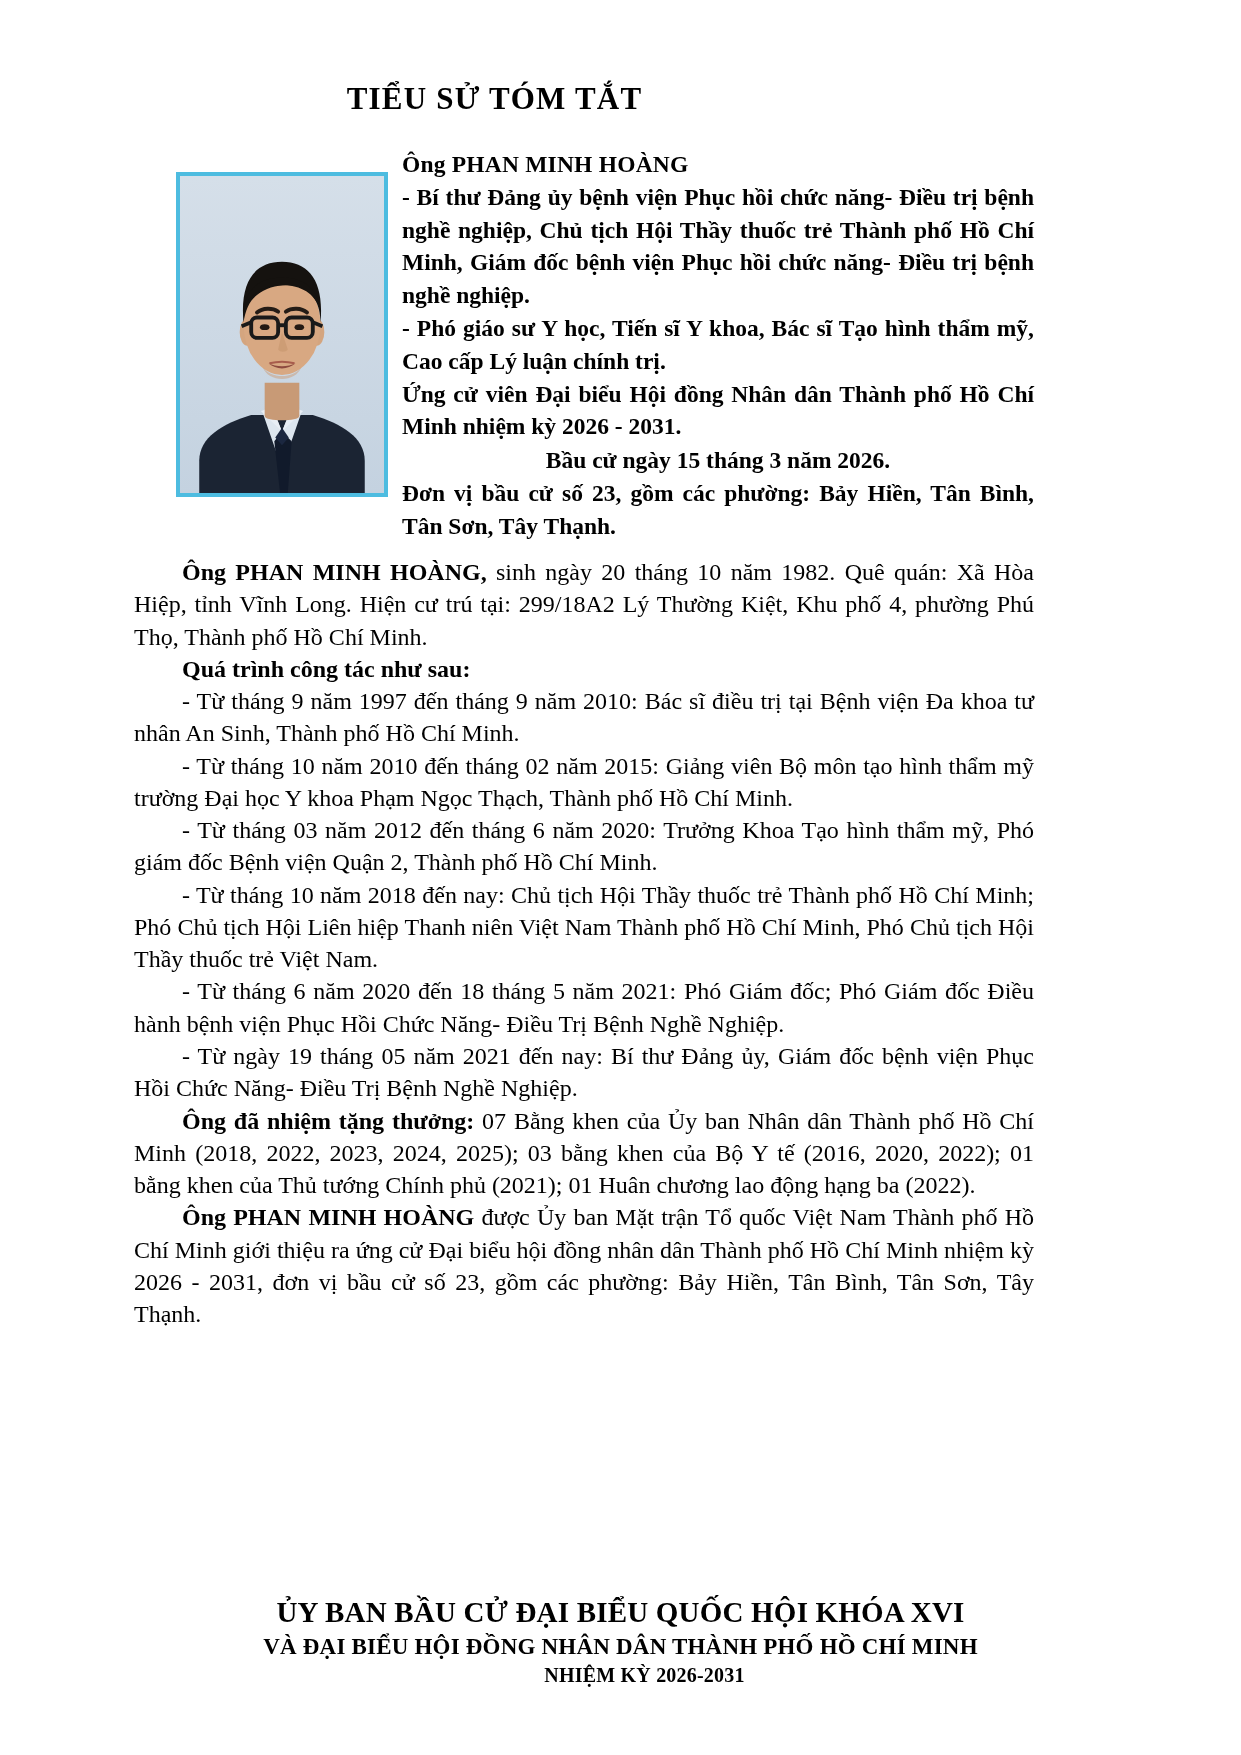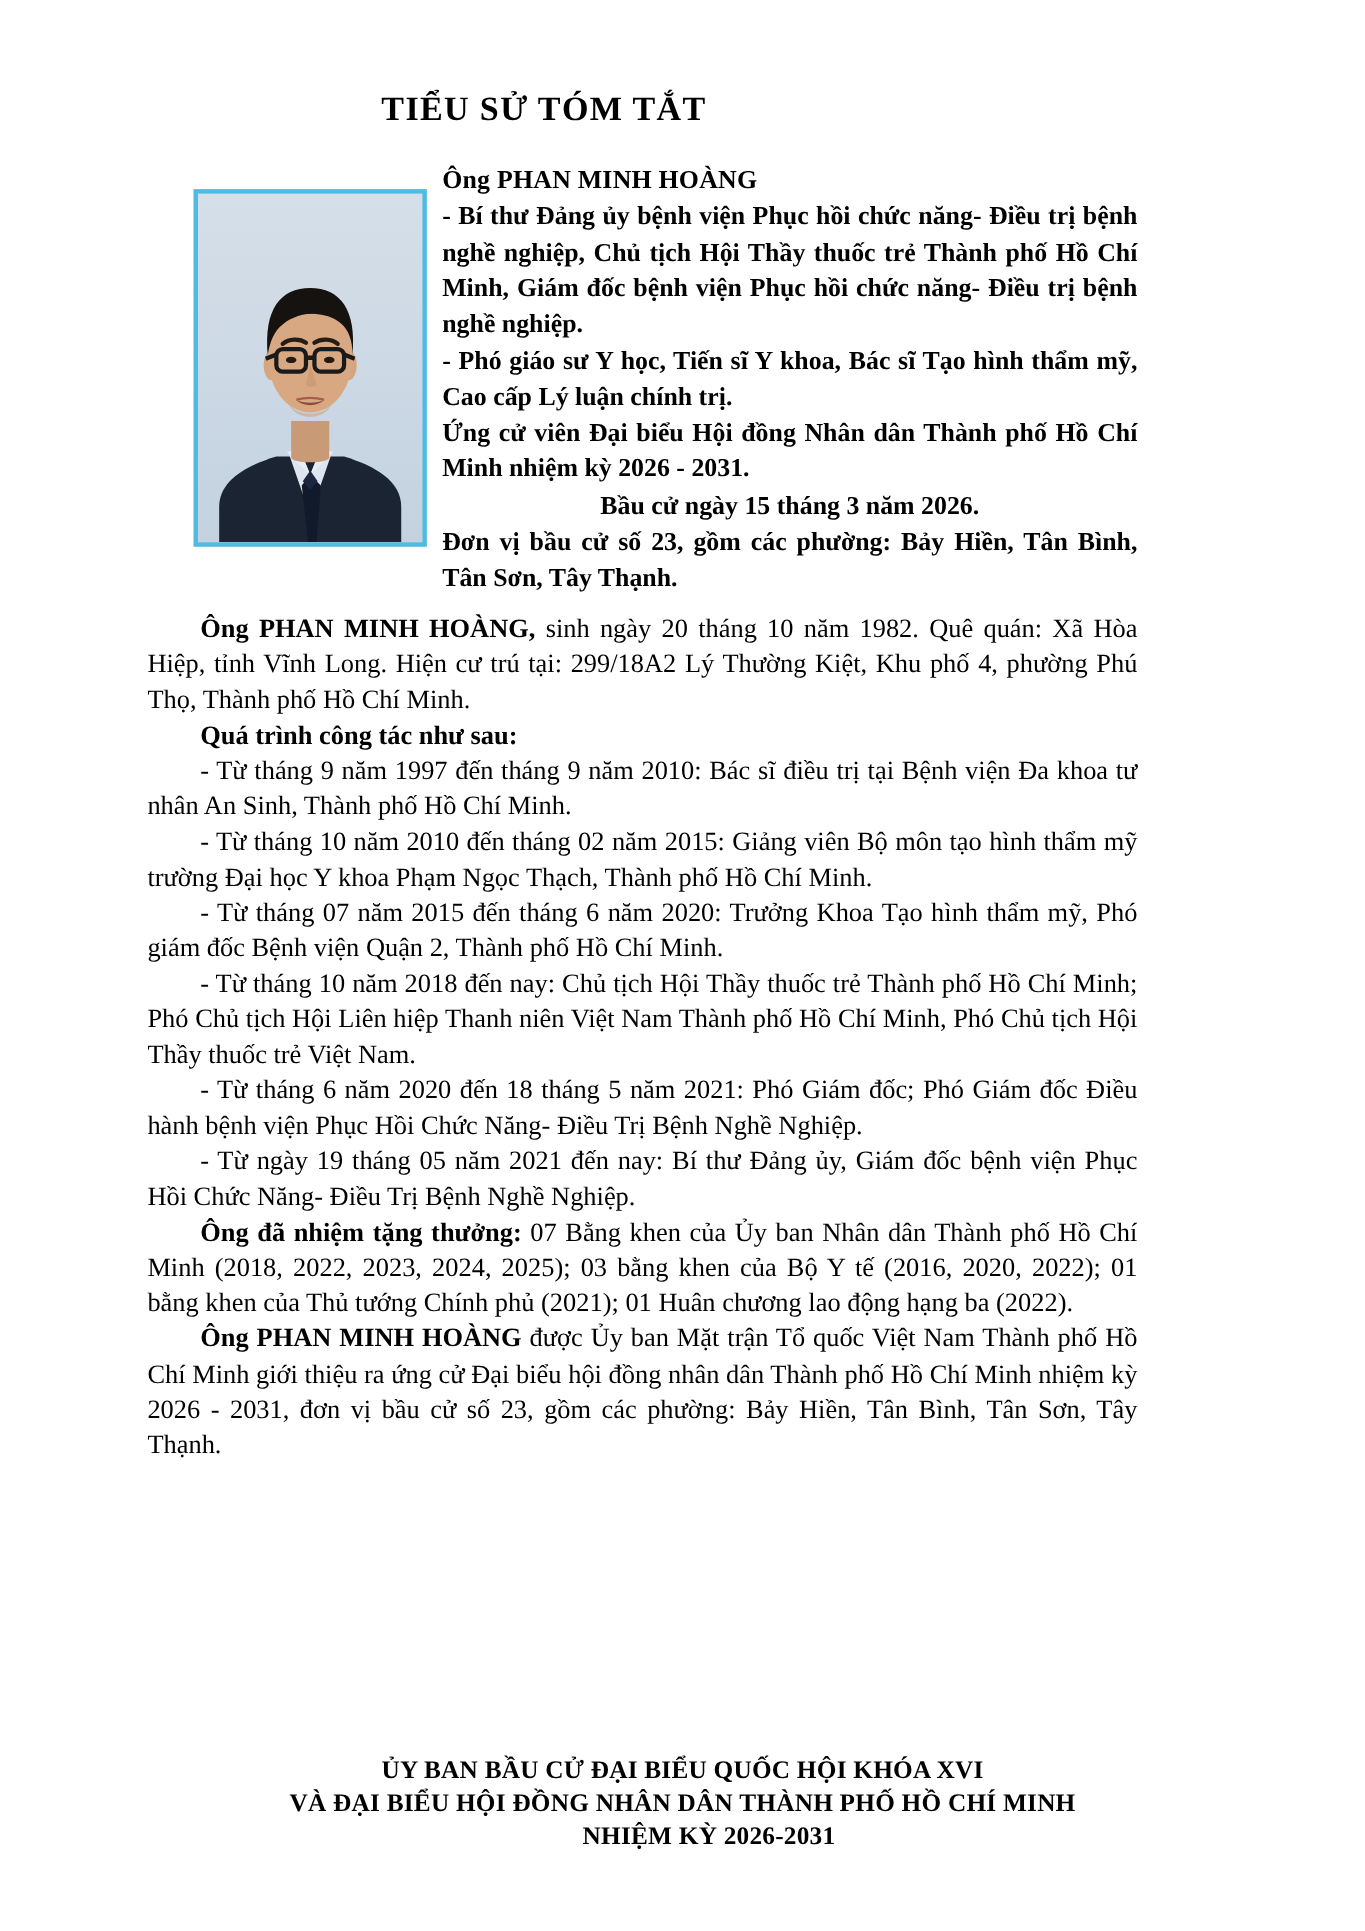--- a/index.html
+++ b/index.html
@@ -97,23 +97,23 @@
   
   .footer-block {
     position: absolute;
     left: 0;
     top: 1594px;
     width: 1241px;
     text-align: center;
     font-weight: bold;
     line-height: 1.3;
   }
-  .footer-block .f1 { font-size: 23px; letter-spacing: 0.2px; }
+  .footer-block .f1 { font-size: 29px; letter-spacing: 0.2px; }
   .footer-block .f2 { font-size: 23px; letter-spacing: 0.2px; }
-  .footer-block .f3 { font-size: 23px; letter-spacing: 0.2px; margin-left: 48px; }
+  .footer-block .f3 { font-size: 20px; letter-spacing: 0.2px; margin-left: 48px; }
 </style>
 </head>
 <body>
 
 <div class="page">
 
   <div class="doc-title">TIỂU SỬ TÓM TẮT</div>
 
   <div class="photo-frame">
     <svg class="photo-svg" viewBox="0 0 212 325" preserveAspectRatio="none">
@@ -176,21 +176,21 @@
   </div>
 
   <div class="body-block">
 
     <p><span class="b">Ông PHAN MINH HOÀNG,</span><span> sinh ngày 20 tháng 10 năm 1982. Quê quán: Xã Hòa Hiệp, tỉnh Vĩnh Long. Hiện cư trú tại: 299/18A2 Lý Thường Kiệt, Khu phố 4, phường Phú Thọ, Thành phố Hồ Chí Minh.</span></p>
 
     <p><span class="b">Quá trình công tác như sau:</span></p>
 
     <p>- Từ tháng 9 năm 1997 đến tháng 9 năm 2010: Bác sĩ điều trị tại Bệnh viện Đa khoa tư nhân An Sinh, Thành phố Hồ Chí Minh.</p>
     <p>- Từ tháng 10 năm 2010 đến tháng 02 năm 2015: Giảng viên Bộ môn tạo hình thẩm mỹ trường Đại học Y khoa Phạm Ngọc Thạch, Thành phố Hồ Chí Minh.</p>
-    <p>- Từ tháng 07 năm 2015 đến tháng 6 năm 2020: Trưởng Khoa Tạo hình thẩm mỹ, Phó giám đốc Bệnh viện Quận 2, Thành phố Hồ Chí Minh.</p>
+    <p>- Từ tháng 03 năm 2012 đến tháng 6 năm 2020: Trưởng Khoa Tạo hình thẩm mỹ, Phó giám đốc Bệnh viện Quận 2, Thành phố Hồ Chí Minh.</p>
     <p>- Từ tháng 10 năm 2018 đến nay: Chủ tịch Hội Thầy thuốc trẻ Thành phố Hồ Chí Minh; Phó Chủ tịch Hội Liên hiệp Thanh niên Việt Nam Thành phố Hồ Chí Minh, Phó Chủ tịch Hội Thầy thuốc trẻ Việt Nam.</p>
     <p>- Từ tháng 6 năm 2020 đến 18 tháng 5 năm 2021: Phó Giám đốc; Phó Giám đốc Điều hành bệnh viện Phục Hồi Chức Năng- Điều Trị Bệnh Nghề Nghiệp.</p>
     <p>- Từ ngày 19 tháng 05 năm 2021 đến nay: Bí thư Đảng ủy, Giám đốc bệnh viện Phục Hồi Chức Năng- Điều Trị Bệnh Nghề Nghiệp.</p>
 
     <p><span class="b">Ông đã nhiệm tặng thưởng:</span><span> 07 Bằng khen của Ủy ban Nhân dân Thành phố Hồ Chí Minh (2018, 2022, 2023, 2024, 2025); 03 bằng khen của Bộ Y tế (2016, 2020, 2022); 01 bằng khen của Thủ tướng Chính phủ (2021); 01 Huân chương lao động hạng ba (2022).</span></p>
 
     <p><span class="b">Ông PHAN MINH HOÀNG</span><span> được Ủy ban Mặt trận Tổ quốc Việt Nam Thành phố Hồ Chí Minh giới thiệu ra ứng cử Đại biểu hội đồng nhân dân Thành phố Hồ Chí Minh nhiệm kỳ 2026 - 2031, đơn vị bầu cử số 23, gồm các phường: Bảy Hiền, Tân Bình, Tân Sơn, Tây Thạnh.</span></p>
   </div>
 
   <div class="footer-block">

